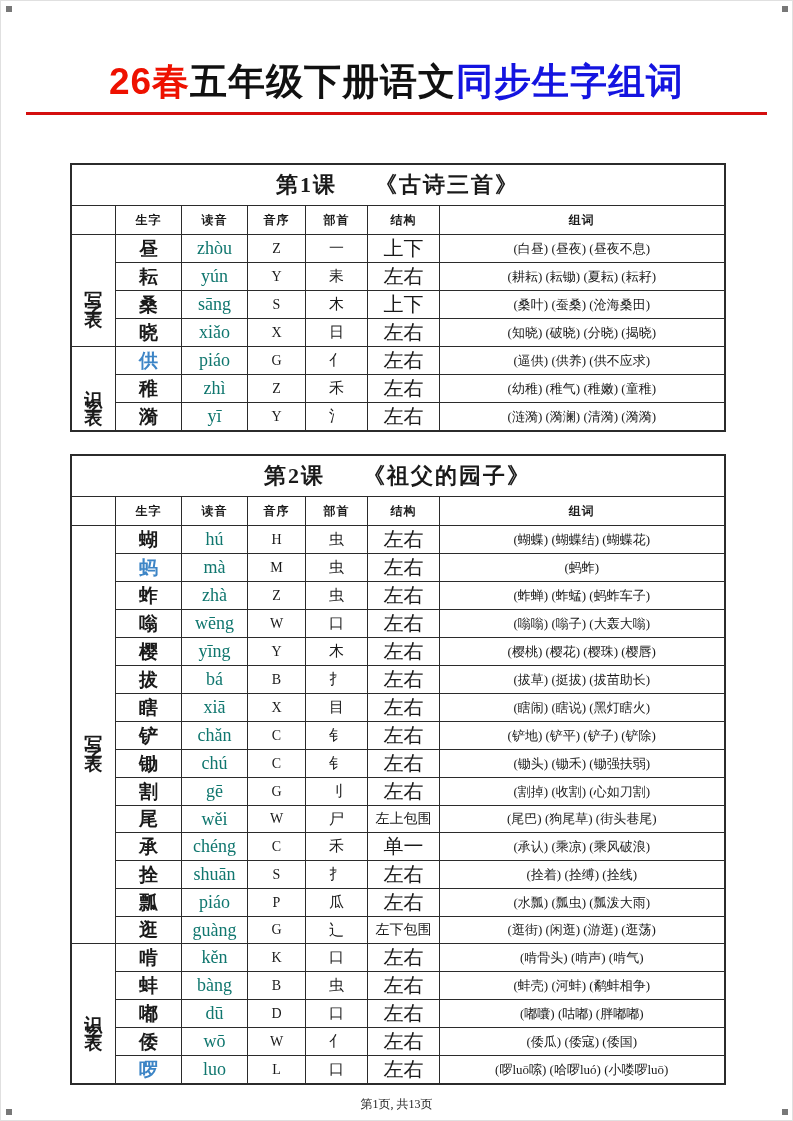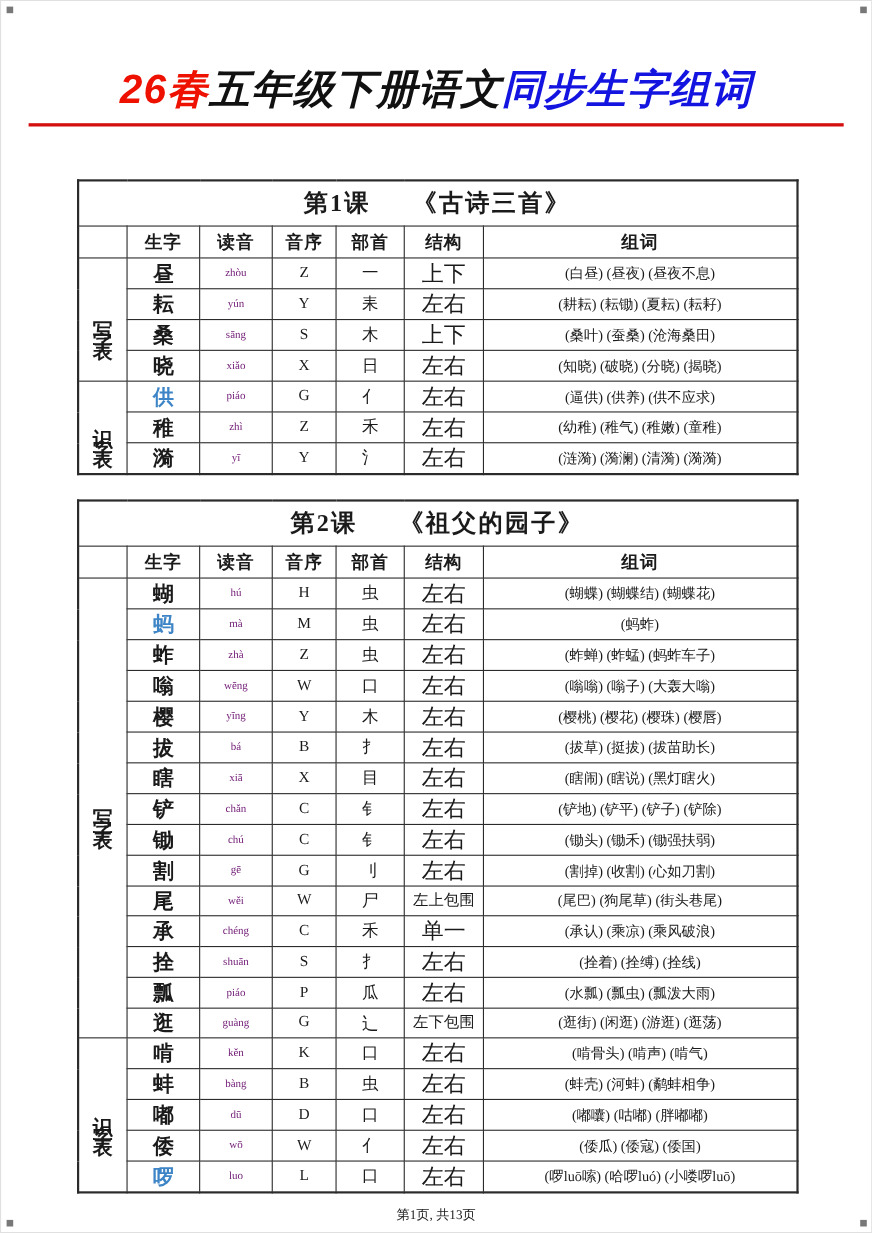--- a/index.html
+++ b/index.html
@@ -19,21 +19,20 @@
 
   .main-title{
     margin:0;padding-top:60px;
     text-align:center;
     font-family:"Liberation Sans", sans-serif;
     font-weight:700;
     font-size:37px;
     line-height:44px;
     letter-spacing:1px;
     white-space:nowrap;
-    font-style:italic;
   }
   .t-red{color:#ee1100;}
   .t-black{color:#111111;}
   .t-blue{color:#1414e0;}
   .red-rule{height:3px;background:#d40f0f;margin:8px 26px 0 26px;}
 
   .lesson-table{width:654px;margin:48px auto 0 auto;}
   .lesson-table.second{margin-top:22px;border-radius:16px;}
   table{
     width:100%;
@@ -52,36 +51,36 @@
   }
   .title-row th{
     height:40px;
     font-size:22px;
     font-weight:700;
     letter-spacing:2px;
   }
   .title-row .lesson-no{margin-right:38px;}
   .header-row th{
     height:28px;
-    font-size:16px;
+    font-size:12px;
     font-weight:700;
     letter-spacing:1px;
   }
   tbody tr{height:27px;}
   .group-cell{
     writing-mode:vertical-rl;
     text-orientation:upright;
     font-weight:700;
     font-size:18px;
     letter-spacing:9px;
     padding:4px 0;
   }
   .char-cell{font-size:19px;font-weight:700;}
   .char-cell.blue{color:#3d85c6;}
-  .pinyin-cell{font-size:10px;color:#701a75;}
+  .pinyin-cell{font-size:18px;color:#0f766e;}
   .letter-cell{font-size:14px;}
   .radical-cell{font-size:15px;}
   .structure-cell{font-size:20px;}
   .structure-cell.small{font-size:14px;letter-spacing:0;}
   .words-cell{font-size:13px;letter-spacing:0;}
   .page-footer{
     position:absolute;left:0;bottom:8px;width:100%;
     text-align:center;font-size:12px;color:#222;
   }
 </style>

